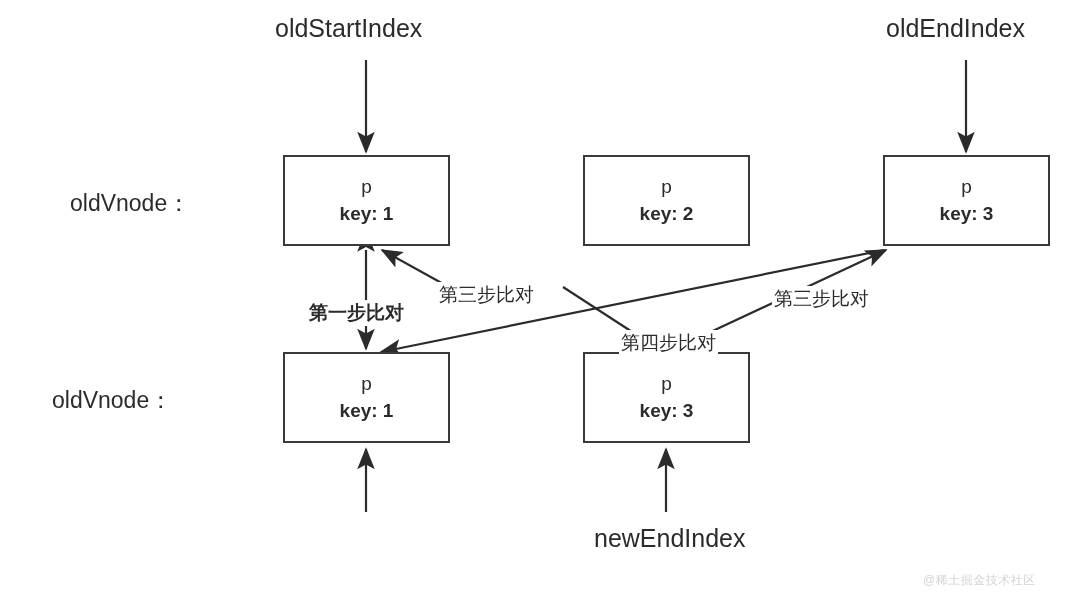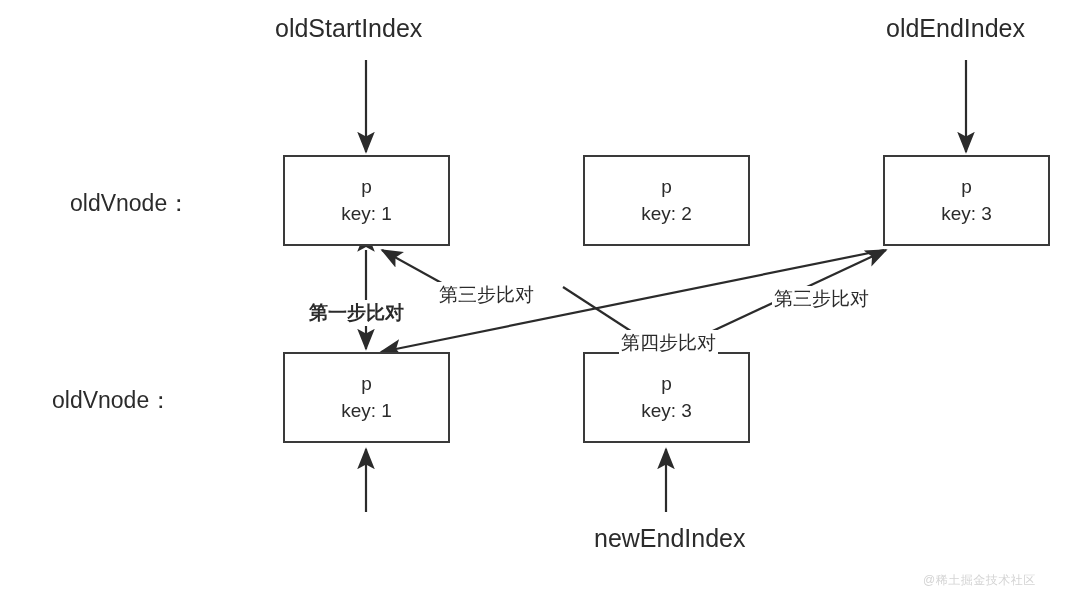--- a/index.html
+++ b/index.html
@@ -35,20 +35,21 @@
     justify-content: center;
     line-height: 1.42;
   }
   .vnode-tag {
     font-size: 19px;
     color: #2b2b2b;
   }
   .vnode-key {
     font-size: 19px;
     color: #2b2b2b;
+    font-weight: bold;
   }
   .row-label {
     position: absolute;
     font-size: 23px;
     color: #2b2b2b;
     white-space: nowrap;
   }
   .index-label {
     position: absolute;
     font-size: 25px;

